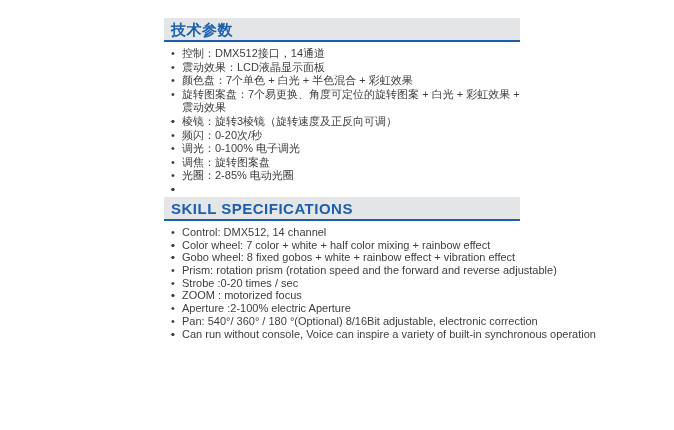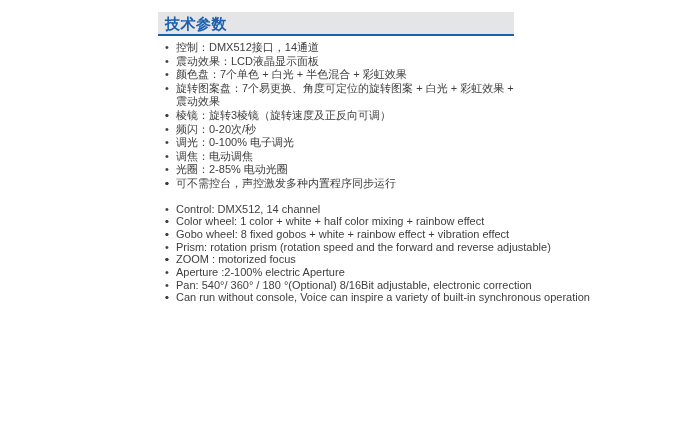--- a/index.html
+++ b/index.html
@@ -14,21 +14,21 @@
     background: #ffffff;
     font-family: "Liberation Sans", "DejaVu Sans", sans-serif;
     overflow: hidden;
   }
   .content {
     position: absolute;
     left: 150px;
     top: 4px;
     width: 500px;
   }
-  .section { margin: 8px; }
+  .section { margin: 14px; }
   .section + .section { margin-top: 12px; }
   .section-header {
     box-sizing: border-box;
     width: 356px;
     background: #e4e5e6;
     border-bottom: 2px solid #1b5fae;
     color: #1b5fae;
     font-size: 15px;
     font-weight: bold;
     letter-spacing: 0.5px;
@@ -71,37 +71,38 @@
       <div class="section-header">技术参数</div>
       <ul class="spec-list cn-list">
           <li><span class="bullet">•</span><span>控制：DMX512接口，14通道</span></li>
           <li><span class="bullet">•</span><span>震动效果：LCD液晶显示面板</span></li>
           <li><span class="bullet">•</span><span>颜色盘：7个单色 + 白光 + 半色混合 + 彩虹效果</span></li>
           <li><span class="bullet">•</span><span>旋转图案盘：7个易更换、角度可定位的旋转图案 + 白光 + 彩虹效果 + 震动效果</span></li>
           <li><span class="bullet">•</span></li>
           <li><span class="bullet">•</span><span>棱镜：旋转3棱镜（旋转速度及正反向可调）</span></li>
           <li><span class="bullet">•</span><span>频闪：0-20次/秒</span></li>
           <li><span class="bullet">•</span><span>调光：0-100% 电子调光</span></li>
-          <li><span class="bullet">•</span><span>调焦：电动调焦</span></li>
+          <li><span class="bullet">•</span><span>调焦：旋转图案盘</span></li>
           <li><span class="bullet">•</span><span>光圈：2-85% 电动光圈</span></li>
           <li><span class="bullet">•</span></li>
           <li><span class="bullet">•</span></li>
-          <li><span class="bullet">•</span><span>可不需控台，声控激发多种内置程序同步运行</span></li>
+          <li><span class="bullet">•</span></li>
         </ul>
     </div>
 
     <div class="section">
+      <div class="section-header">SKILL SPECIFICATIONS</div>
       <ul class="spec-list en-list">
           <li><span class="bullet">•</span><span>Control: DMX512, 14 channel</span></li>
           <li><span class="bullet">•</span></li>
-          <li><span class="bullet">•</span><span>Color wheel: 1 color + white + half color mixing + rainbow effect</span></li>
+          <li><span class="bullet">•</span><span>Color wheel: 7 color + white + half color mixing + rainbow effect</span></li>
           <li><span class="bullet">•</span></li>
           <li><span class="bullet">•</span><span>Gobo wheel: 8 fixed gobos + white + rainbow effect + vibration  effect</span></li>
           <li><span class="bullet">•</span><span>Prism: rotation prism (rotation speed and the forward and reverse  adjustable)</span></li>
-          <li><span class="bullet">•</span></li>
+          <li><span class="bullet">•</span><span>Strobe :0-20 times / sec</span></li>
           <li><span class="bullet">•</span></li>
           <li><span class="bullet">•</span><span>ZOOM : motorized focus</span></li>
           <li><span class="bullet">•</span><span>Aperture :2-100% electric Aperture</span></li>
           <li><span class="bullet">•</span><span>Pan: 540°/ 360° / 180 °(Optional) 8/16Bit adjustable, electronic   correction</span></li>
           <li><span class="bullet">•</span></li>
           <li><span class="bullet">•</span><span>Can run without console, Voice can inspire a variety of built-in synchronous operation</span></li>
         </ul>
     </div>
 
   </div>

